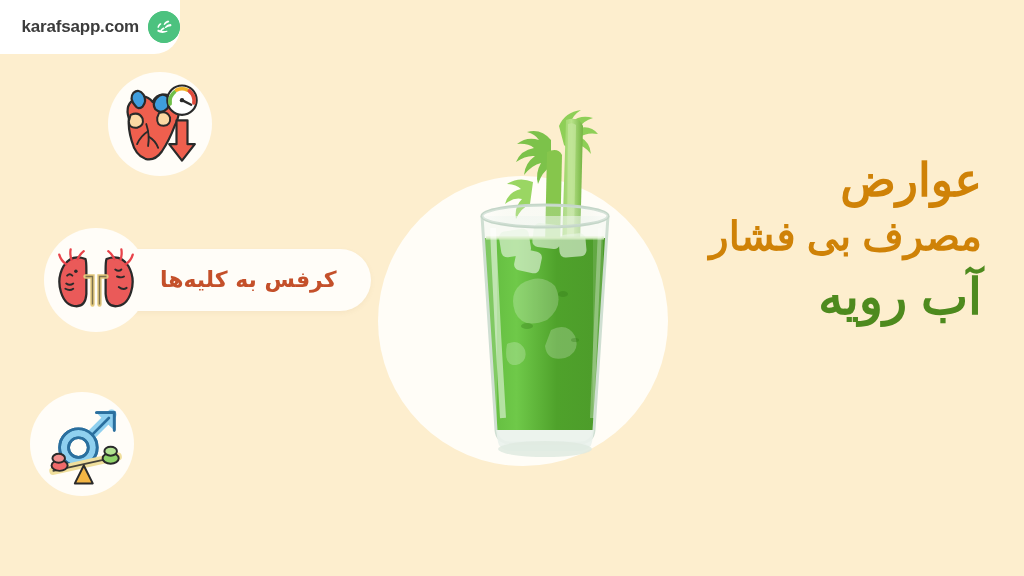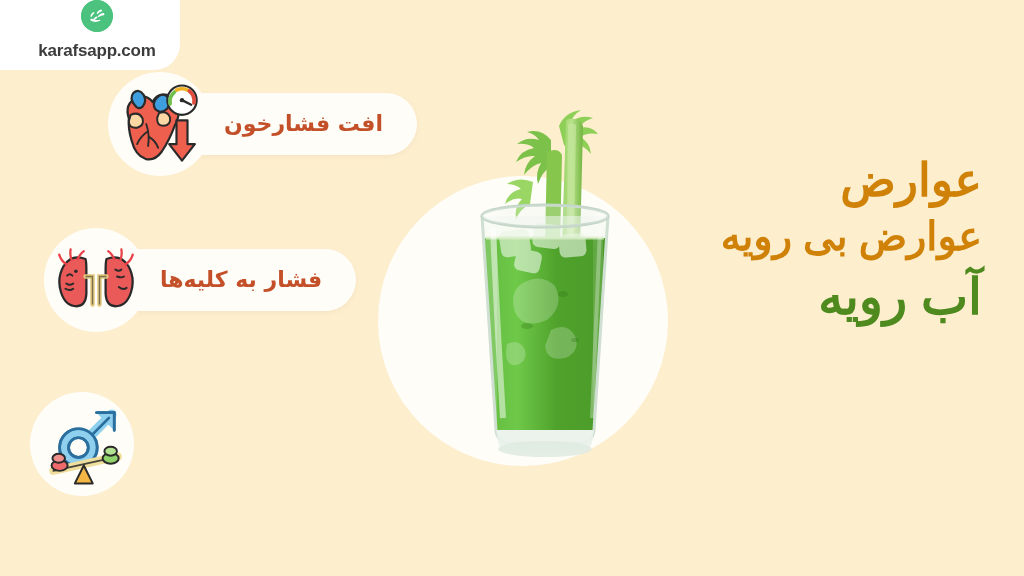--- a/index.html
+++ b/index.html
@@ -19,25 +19,24 @@
     overflow: hidden;
     background: #fdeece;
   }
 
   
   .brand-badge {
     position: absolute;
     top: 0;
     left: 0;
     width: 180px;
-    height: 70px;
+    height: 54px;
     background: #ffffff;
     border-bottom-right-radius: 26px;
     display: flex;
-    flex-direction: column;
     align-items: center;
     gap: 9px;
     padding-left: 14px;
     box-sizing: border-box;
     z-index: 40;
   }
   .brand-logo {
     width: 32px;
     height: 32px;
     border-radius: 50%;
@@ -247,28 +246,25 @@
       <path d="M41 352 L139 352 L137 364 Q136 372 124 373 L56 373 Q44 372 43 364 Z" fill="#eaf2ec" opacity="0.9"></path>
       <ellipse cx="90" cy="371" rx="47" ry="8" fill="#dfeae1" opacity="0.85"></ellipse>
 
       <path d="M38 150 q4 96 10 190" stroke="#ffffff" stroke-width="6" opacity="0.5" fill="none"></path>
       <path d="M145 150 q-4 96 -8 190" stroke="#ffffff" stroke-width="4" opacity="0.3" fill="none"></path>
     </svg>
   </div>
 
   <div class="headline">
     <div class="line line-1">عوارض</div>
-    <div class="line line-2">عوارض بی رویه</div>
+    <div class="line line-2">مصرف بی فشار</div>
     <div class="line line-3">آب رویه</div>
   </div>
 
   <div class="symptom symptom-1">
-    <div class="symptom-pill">
-      <span class="symptom-label">افت فشارخون</span>
-    </div>
     <div class="symptom-iconwrap">
       <svg viewBox="0 0 96 96" width="88" height="88" aria-hidden="true">
 
         <g>
           <path d="M14 42 q-5 -16 8 -22 q11 -5 18 4 q4 -9 14 -8 q12 1 14 12 q2 12 -4 22 q-6 16 -14 28 q-8 11 -18 8 q-11 -4 -15 -20 q-4 -14 -3 -24z" fill="#ef5f4e" stroke="#2a2a2a" stroke-width="2.4" stroke-linejoin="round"></path>
           <path d="M21 28 q-7 -8 -2 -14 q6 -5 11 2 q4 7 -1 13 q-5 4 -8 -1z" fill="#3f9ede" stroke="#2a2a2a" stroke-width="2.4"></path>
           <path d="M44 20 q6 -7 12 -2 q5 6 0 13 q-7 7 -13 1 q-4 -6 1 -12z" fill="#3f9ede" stroke="#2a2a2a" stroke-width="2.4"></path>
           <path d="M16 38 q9 -4 13 4 q2 8 -6 10 q-9 1 -9 -7z" fill="#fcd9a4" stroke="#2a2a2a" stroke-width="2.2"></path>
           <path d="M47 36 q9 -3 12 5 q1 8 -7 9 q-8 0 -7 -9z" fill="#fcd9a4" stroke="#2a2a2a" stroke-width="2.2"></path>
           <g stroke="#2a2a2a" stroke-width="2" fill="none" stroke-linecap="round">
@@ -289,21 +285,21 @@
 
         <g>
           <path d="M66 44 L78 44 L78 70 L86 70 L72 88 L58 70 L66 70 Z" fill="#ef5f4e" stroke="#2a2a2a" stroke-width="2.4" stroke-linejoin="round"></path>
         </g>
       </svg>
     </div>
   </div>
 
   <div class="symptom symptom-2">
     <div class="symptom-pill">
-      <span class="symptom-label">فشار به کلیه‌ها</span>
+      <span class="symptom-label">کرفس به کلیه‌ها</span>
     </div>
     <div class="symptom-iconwrap">
       <svg viewBox="0 0 96 96" width="84" height="84" aria-hidden="true">
 
         <g>
           <path d="M36 24 q-16 -6 -25 8 q-8 14 -3 30 q5 16 18 16 q10 0 11 -14 l0 -28 q0 -9 -1 -12z" fill="#ea5a59" stroke="#2a2a2a" stroke-width="2.6" stroke-linejoin="round"></path>
           <path d="M14 30 q-6 -4 -8 -11" stroke="#e8434a" stroke-width="2.6" fill="none" stroke-linecap="round"></path>
           <path d="M20 25 q-2 -6 -1 -12" stroke="#e8434a" stroke-width="2.6" fill="none" stroke-linecap="round"></path>
           <path d="M27 24 q3 -6 7 -9" stroke="#e8434a" stroke-width="2.6" fill="none" stroke-linecap="round"></path>
           <g stroke="#2a2a2a" stroke-width="2.2" fill="none" stroke-linecap="round">

